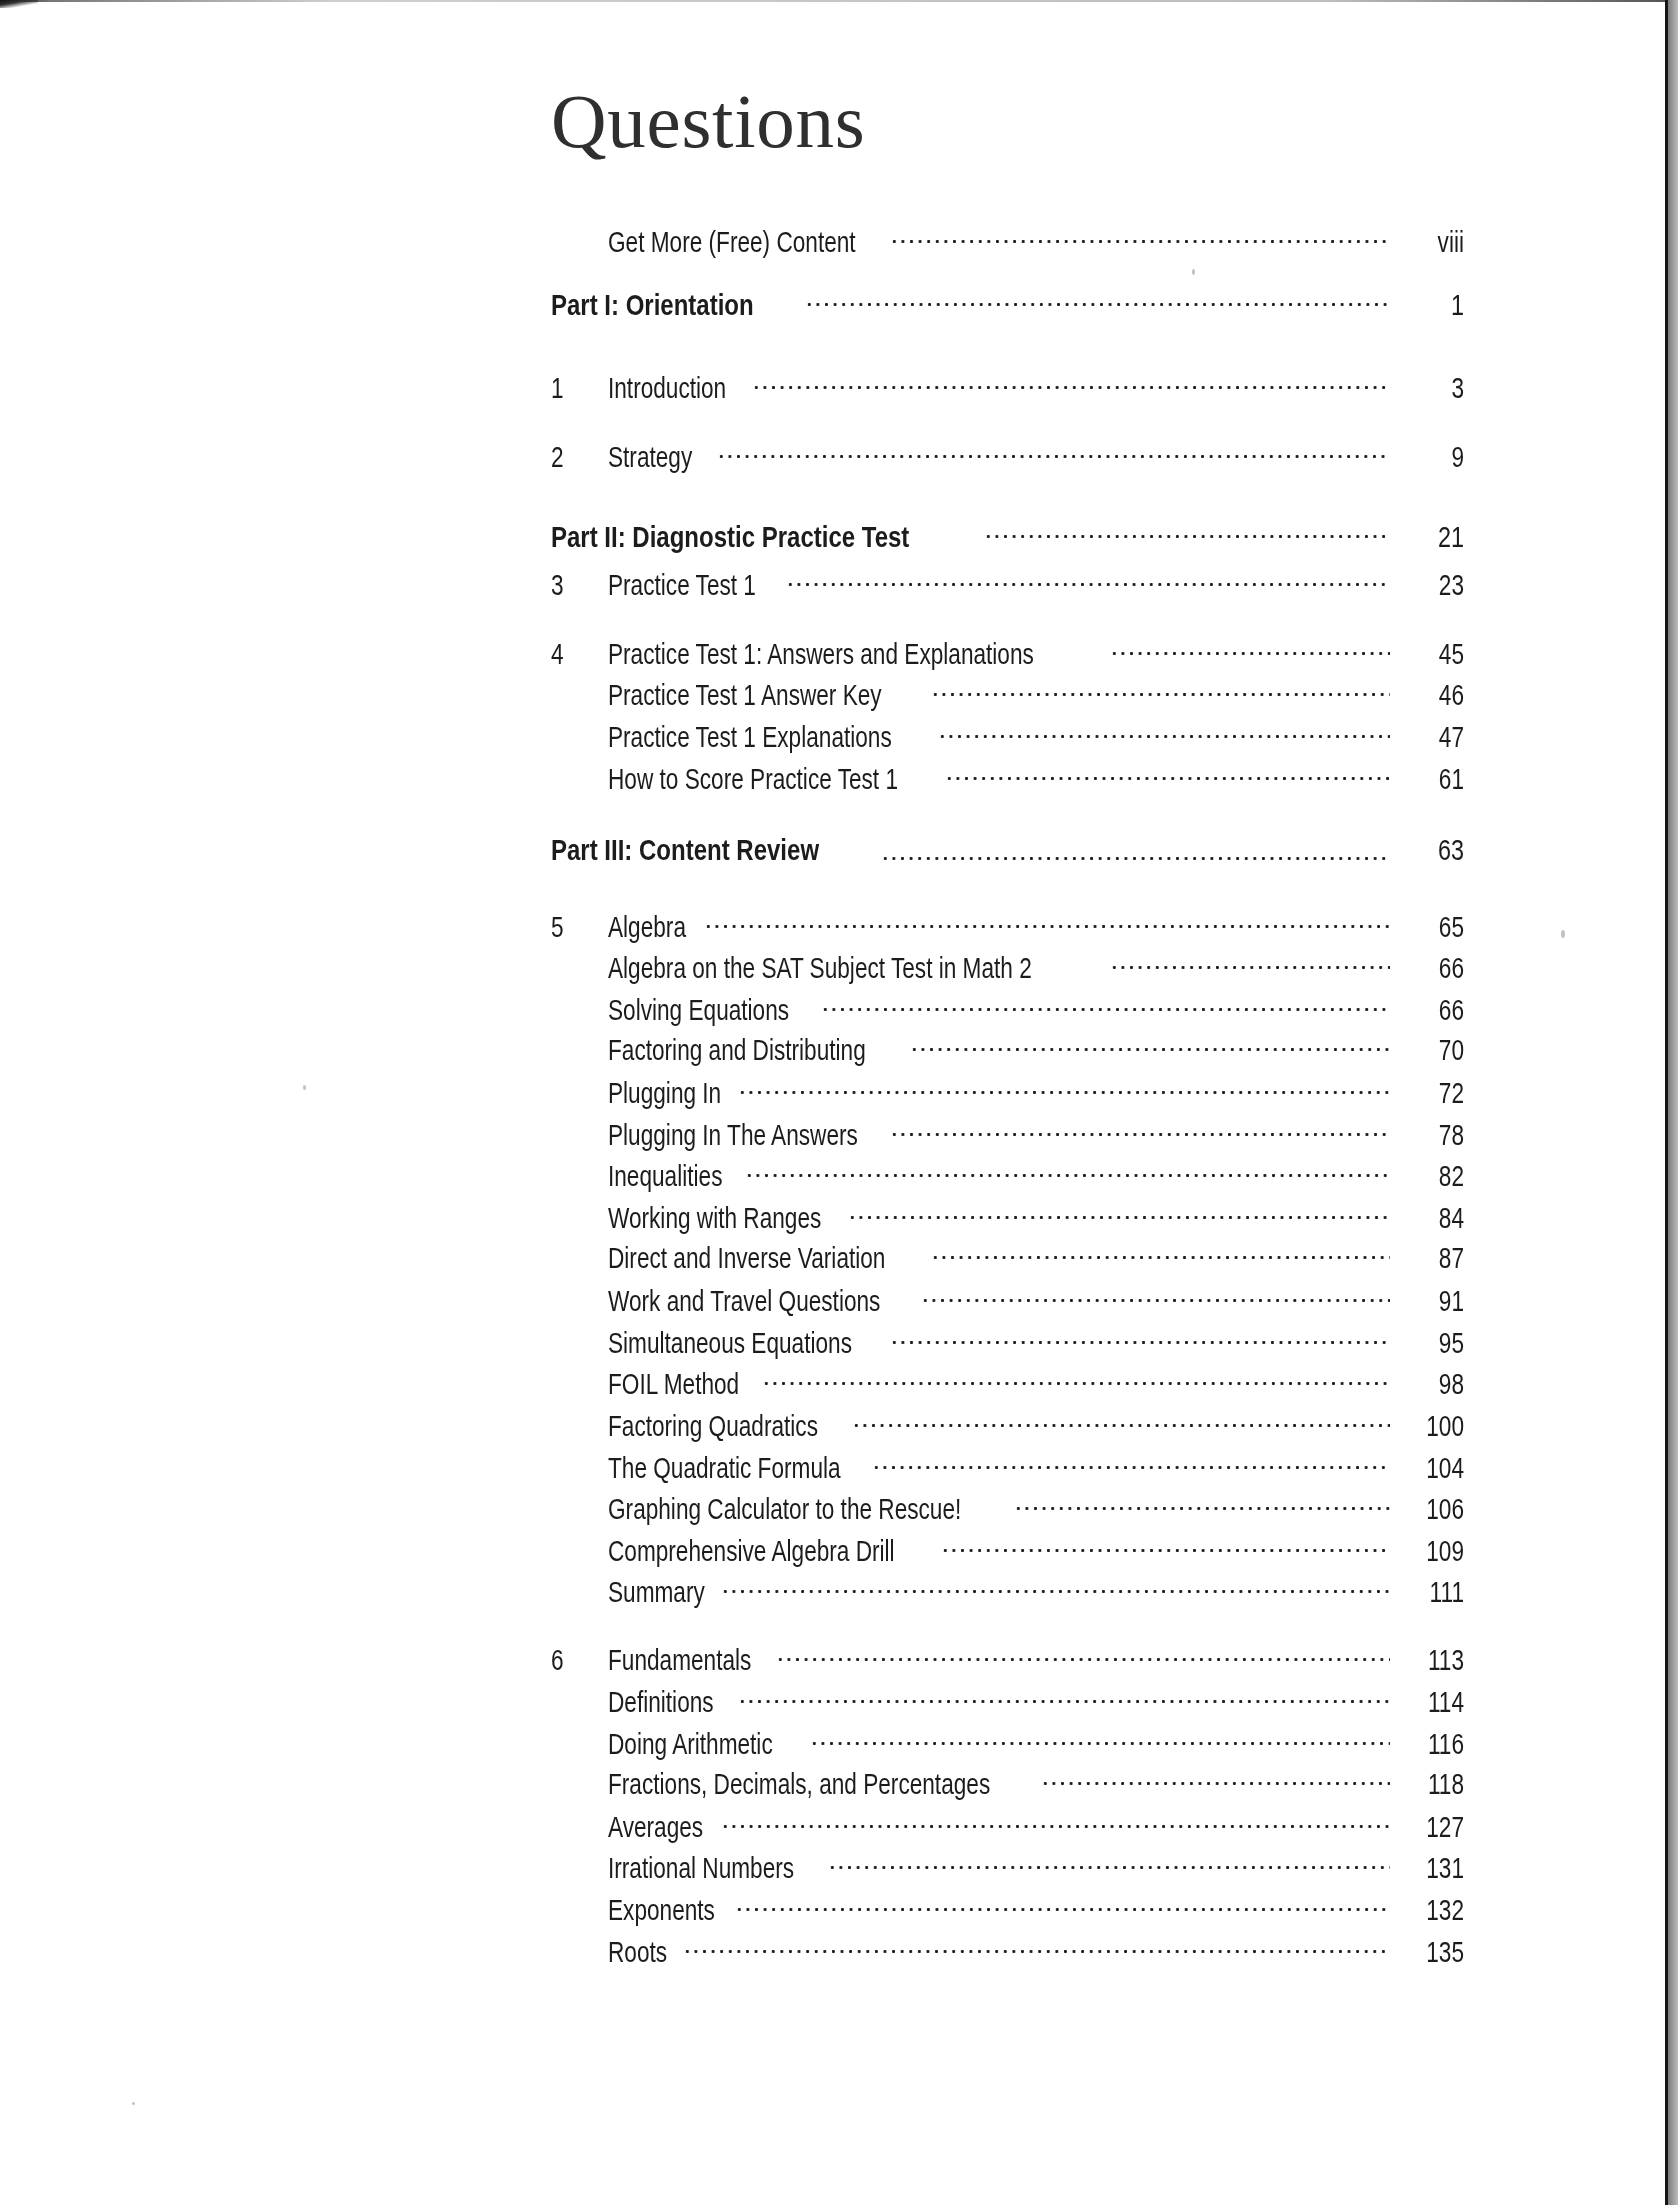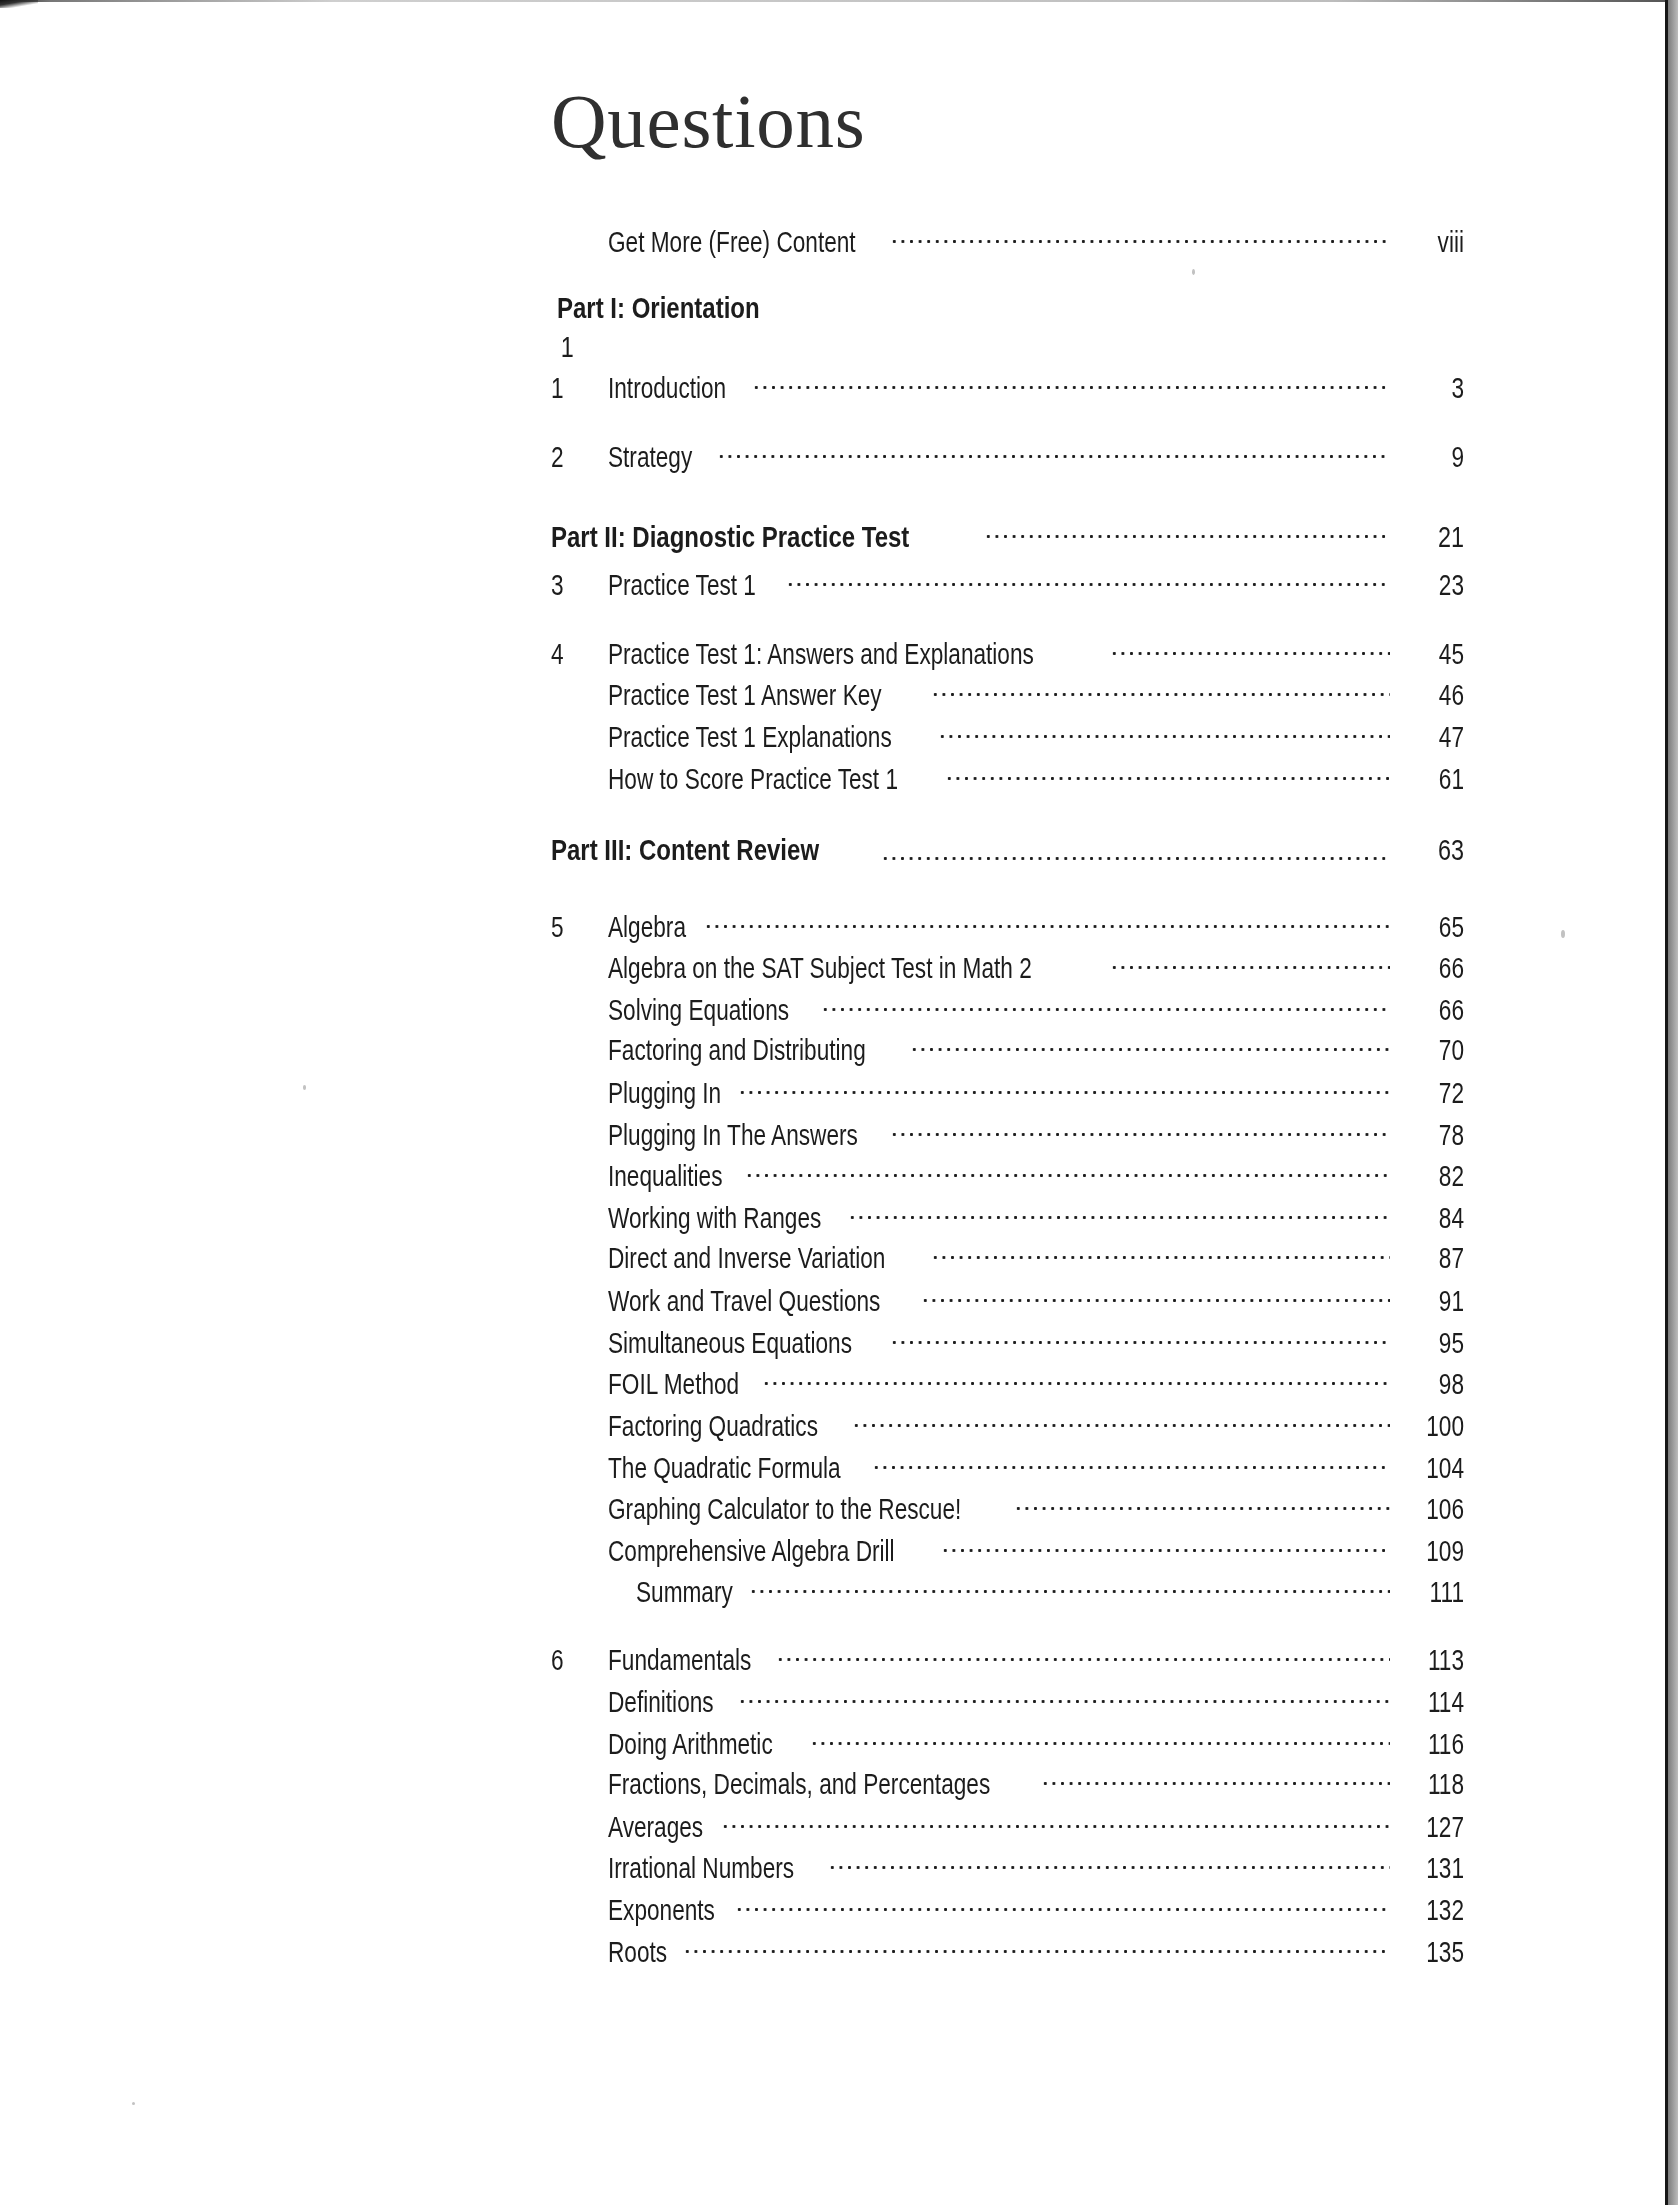--- a/index.html
+++ b/index.html
@@ -87,21 +87,21 @@
 
 <h1 class="page-title">Questions</h1>
 
 <div id="toc">
     <div class="toc-row front" style="top: 213px;">
     <span class="num"></span>
     <span class="label" style="width: 276px;"><span class="label-inner">Get More (Free) Content</span></span>
     <span class="leader"></span>
     <span class="page">viii</span>
   </div>
-    <div class="toc-row part" style="top: 288px; flex-direction: column;">
+    <div class="toc-row part" style="top: 276px;">
 
     <span class="label" style="width: 248px;"><span class="label-inner">Part I:  Orientation</span></span>
     <span class="leader"></span>
     <span class="page">1</span>
   </div>
     <div class="toc-row chapter" style="top: 359px;">
     <span class="num">1</span>
     <span class="label" style="width: 138px;"><span class="label-inner">Introduction</span></span>
     <span class="leader"></span>
     <span class="page">3</span>
@@ -245,21 +245,21 @@
     <span class="page">106</span>
   </div>
     <div class="toc-row sub" style="top: 1522px;">
     <span class="num"></span>
     <span class="label" style="width: 327px;"><span class="label-inner">Comprehensive Algebra Drill</span></span>
     <span class="leader"></span>
     <span class="page">109</span>
   </div>
     <div class="toc-row sub" style="top: 1563px;">
     <span class="num"></span>
-    <span class="label" style="width: 107px; margin-left: 28px;"><span class="label-inner">Summary</span></span>
+    <span class="label" style="width: 107px;"><span class="label-inner">Summary</span></span>
     <span class="leader"></span>
     <span class="page">111</span>
   </div>
     <div class="toc-row chapter" style="top: 1631px;">
     <span class="num">6</span>
     <span class="label" style="width: 162px;"><span class="label-inner">Fundamentals</span></span>
     <span class="leader"></span>
     <span class="page">113</span>
   </div>
     <div class="toc-row sub" style="top: 1673px;">

